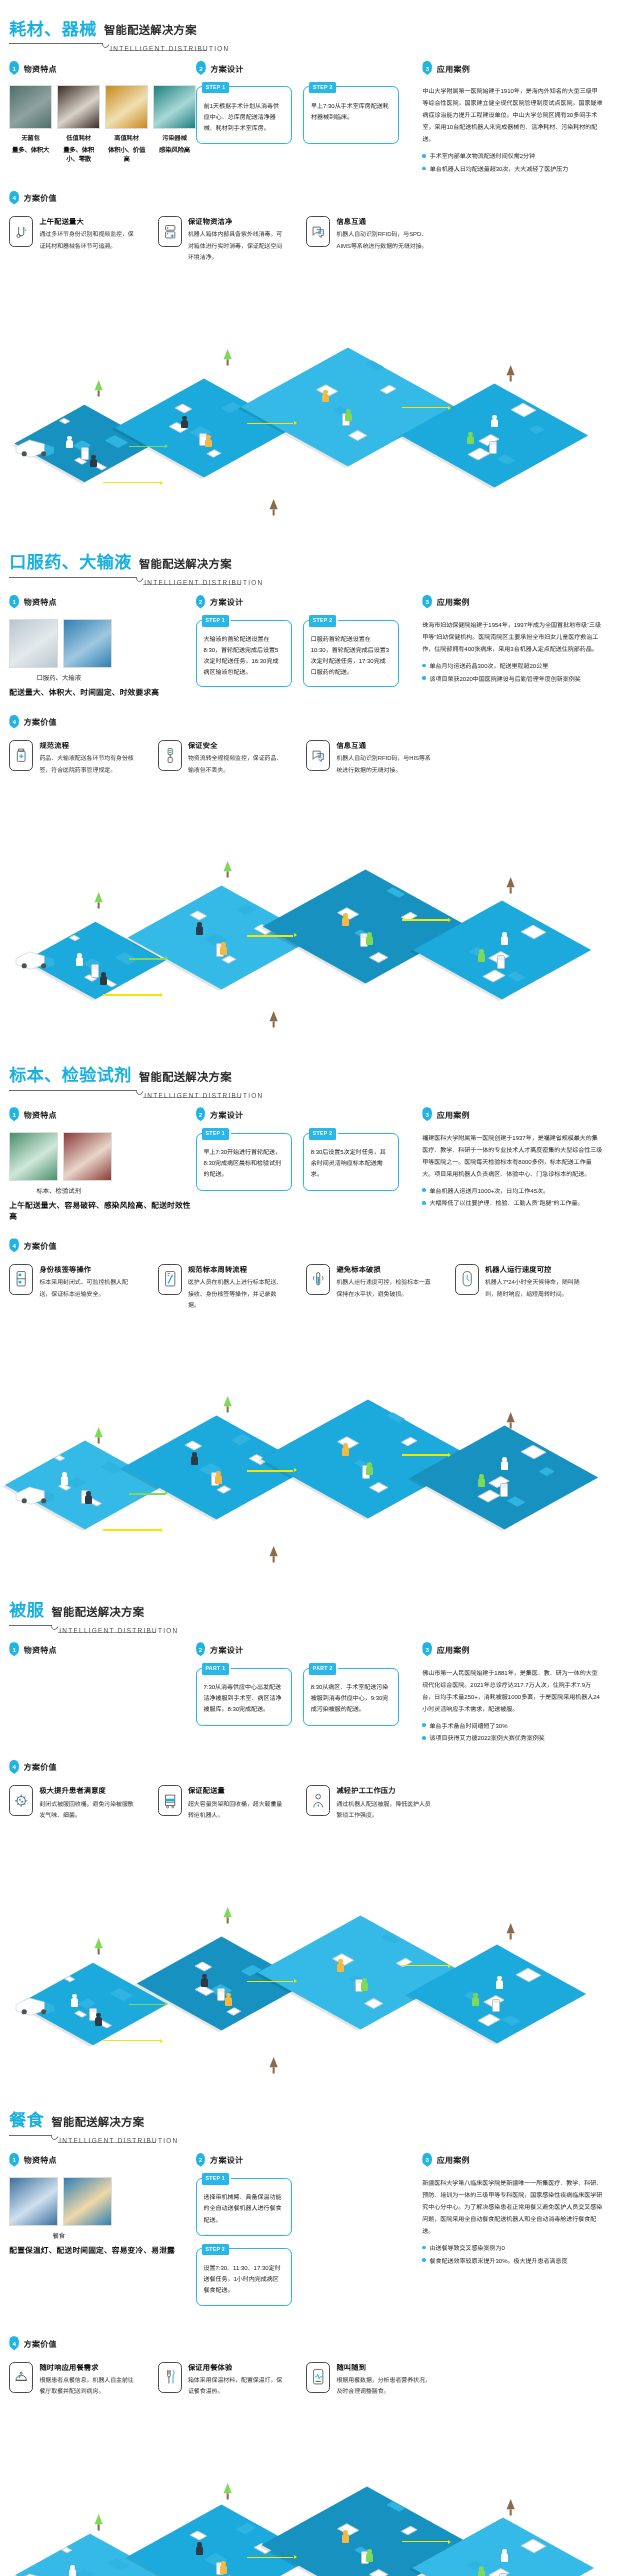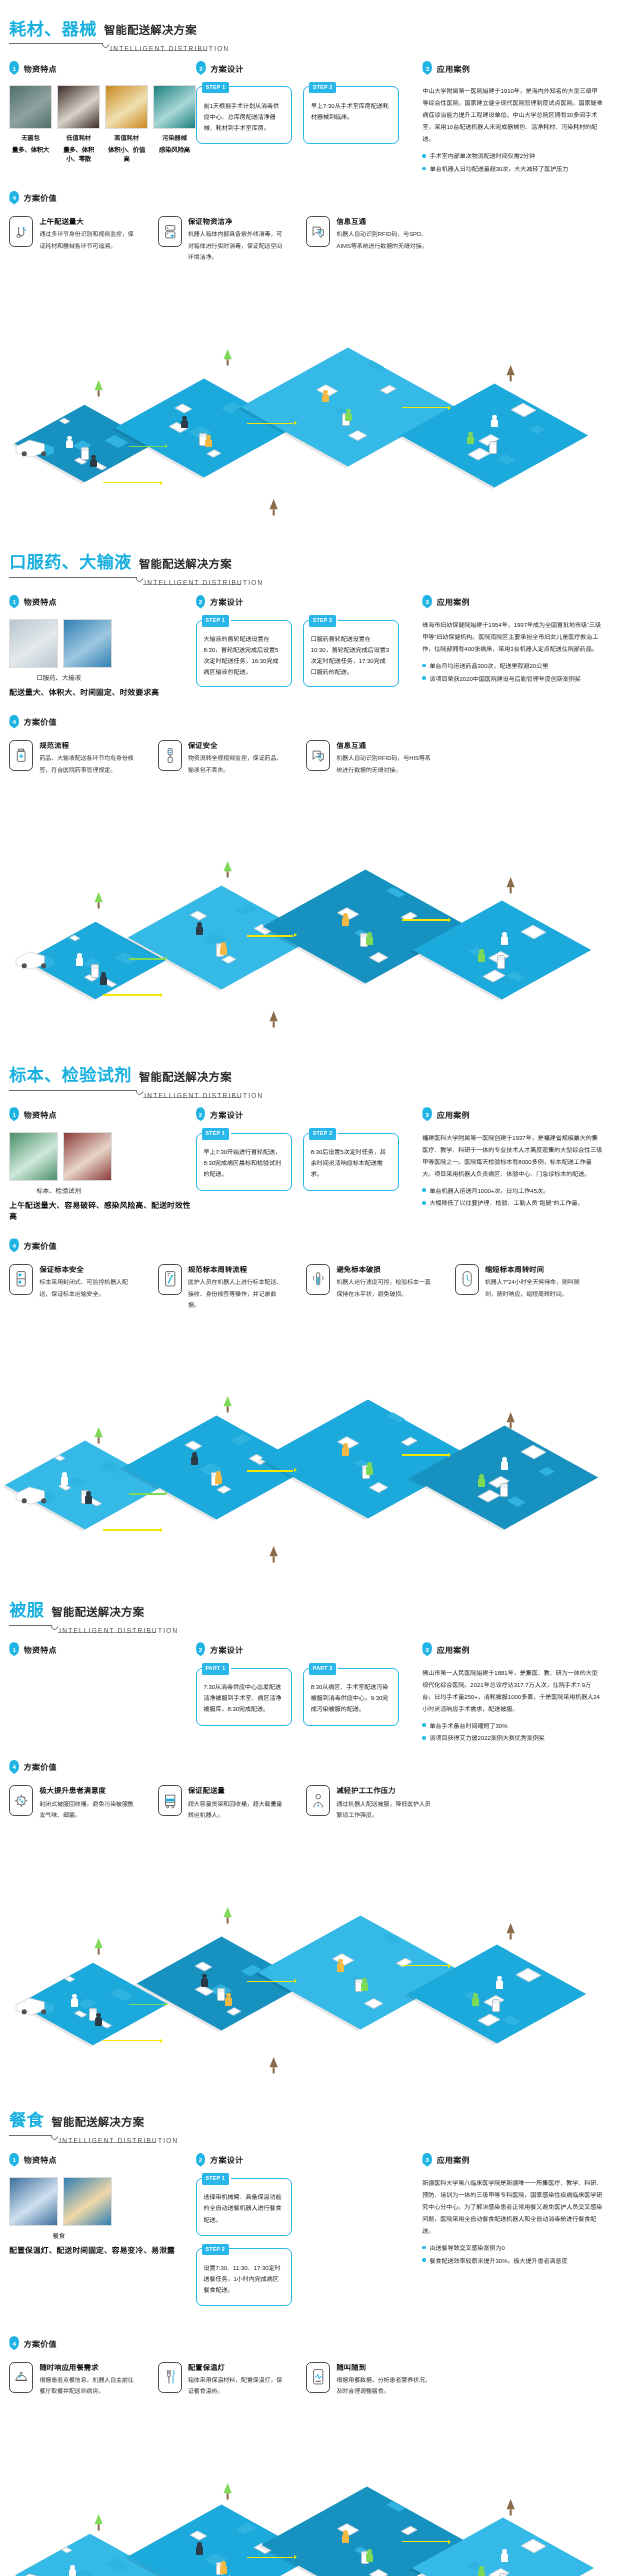--- a/index.html
+++ b/index.html
@@ -694,21 +694,21 @@
           <div class="vcard">
             <div class="vicon">
               <svg width="14.4" height="17.5" viewBox="0 0 28 34" fill="none" xmlns="http://www.w3.org/2000/svg">
                 <rect x="6" y="3" width="16" height="28" rx="2" stroke="#4b4b4b" stroke-width="1.5"></rect>
       <path d="M6 17h16" stroke="#4b4b4b" stroke-width="1.5"></path>
       <rect x="9" y="7" width="5" height="5" fill="#19b0e0"></rect>
                 <rect x="9" y="21" width="5" height="5" fill="#19b0e0"></rect>
               </svg>
             </div>
             <div class="vtxt">
-              <h4>保证标本安全</h4>
+              <h4>身份核签等操作</h4>
               <p>标本采用封闭式、可监控机器人配送，保证标本运输安全。</p>
             </div>
           </div>
           <div class="vcard">
             <div class="vicon">
               <svg width="14.4" height="17.5" viewBox="0 0 28 34" fill="none" xmlns="http://www.w3.org/2000/svg">
                 <rect x="5" y="3" width="18" height="28" rx="2" stroke="#4b4b4b" stroke-width="1.5"></rect>
       <path d="M10 26l8-16" stroke="#19b0e0" stroke-width="2.4"></path>
                 <path d="M17 9l3 1-1 3z" fill="#19b0e0"></path>
       <path d="M9 7h5M9 11h3" stroke="#4b4b4b" stroke-width="1.3"></path>
@@ -733,21 +733,21 @@
             </div>
           </div>
           <div class="vcard">
             <div class="vicon">
               <svg width="14.4" height="17.5" viewBox="0 0 28 34" fill="none" xmlns="http://www.w3.org/2000/svg">
                 <rect x="6" y="3" width="16" height="28" rx="8" stroke="#4b4b4b" stroke-width="1.5"></rect>
       <path d="M14 10v8l4 3" stroke="#19b0e0" stroke-width="1.8" stroke-linecap="round"></path>
               </svg>
             </div>
             <div class="vtxt">
-              <h4>缩短标本周转时间</h4>
+              <h4>机器人运行速度可控</h4>
               <p>机器人7*24小时全天候待命，随叫随到，随时响应，缩短周转时间。</p>
             </div>
           </div>
         </div>
     </div>
 
     <div class="iso">
         <div class="plate light" style="left: 41px; top: 118px; width: 88px; height: 88px;"></div>
         <div class="wbox" style="width: 7.2px; height: 6.2px; left: 56px; top: 132px;"></div>
         <div class="box" style="width: 9.8px; height: 10.8px; left: 72px; top: 154px;"></div>
@@ -1156,21 +1156,21 @@
           </div>
           <div class="vcard">
             <div class="vicon">
               <svg width="14.4" height="17.5" viewBox="0 0 28 34" fill="none" xmlns="http://www.w3.org/2000/svg">
                 <path d="M9 4v11a2.5 2.5 0 0 0 5 0V4M11.5 4v8" stroke="#4b4b4b" stroke-width="1.5"></path>
       <path d="M11.5 17v13" stroke="#4b4b4b" stroke-width="1.6"></path>
       <path d="M19.5 4c2 1.5 2.5 5 1.5 9l-1.5 1v16" stroke="#19b0e0" stroke-width="1.8"></path>
               </svg>
             </div>
             <div class="vtxt">
-              <h4>配置保温灯</h4>
+              <h4>保证用餐体验</h4>
               <p>箱体采用保温材料，配置保温灯，保证餐食温热。</p>
             </div>
           </div>
           <div class="vcard">
             <div class="vicon">
               <svg width="14.4" height="17.5" viewBox="0 0 28 34" fill="none" xmlns="http://www.w3.org/2000/svg">
                 <rect x="5" y="3" width="18" height="28" rx="2.5" stroke="#4b4b4b" stroke-width="1.5"></rect>
       <path d="M8 17h3l2-5 3 9 2-4h4" stroke="#19b0e0" stroke-width="1.7" stroke-linejoin="round"></path>
       <rect x="9" y="25" width="10" height="1.8" fill="#4b4b4b"></rect>
               </svg>

